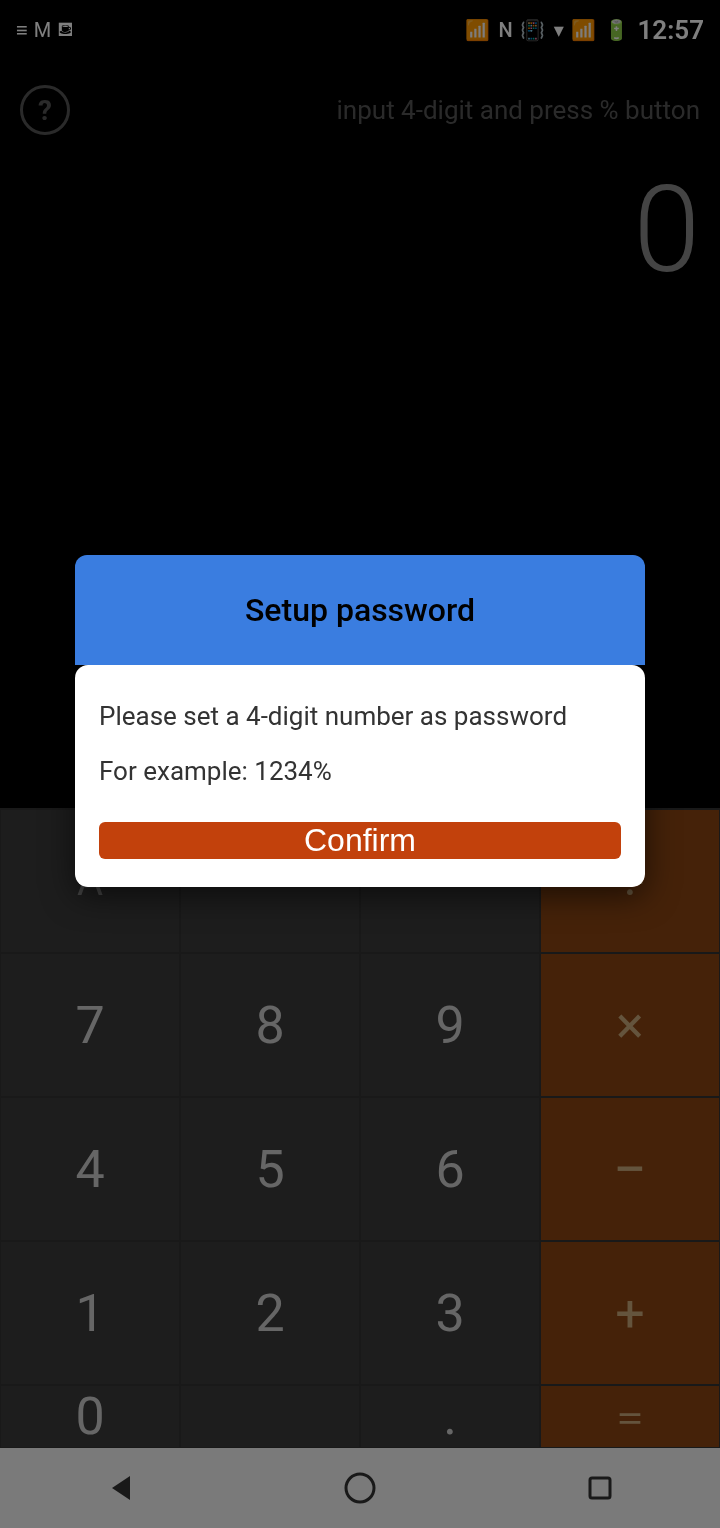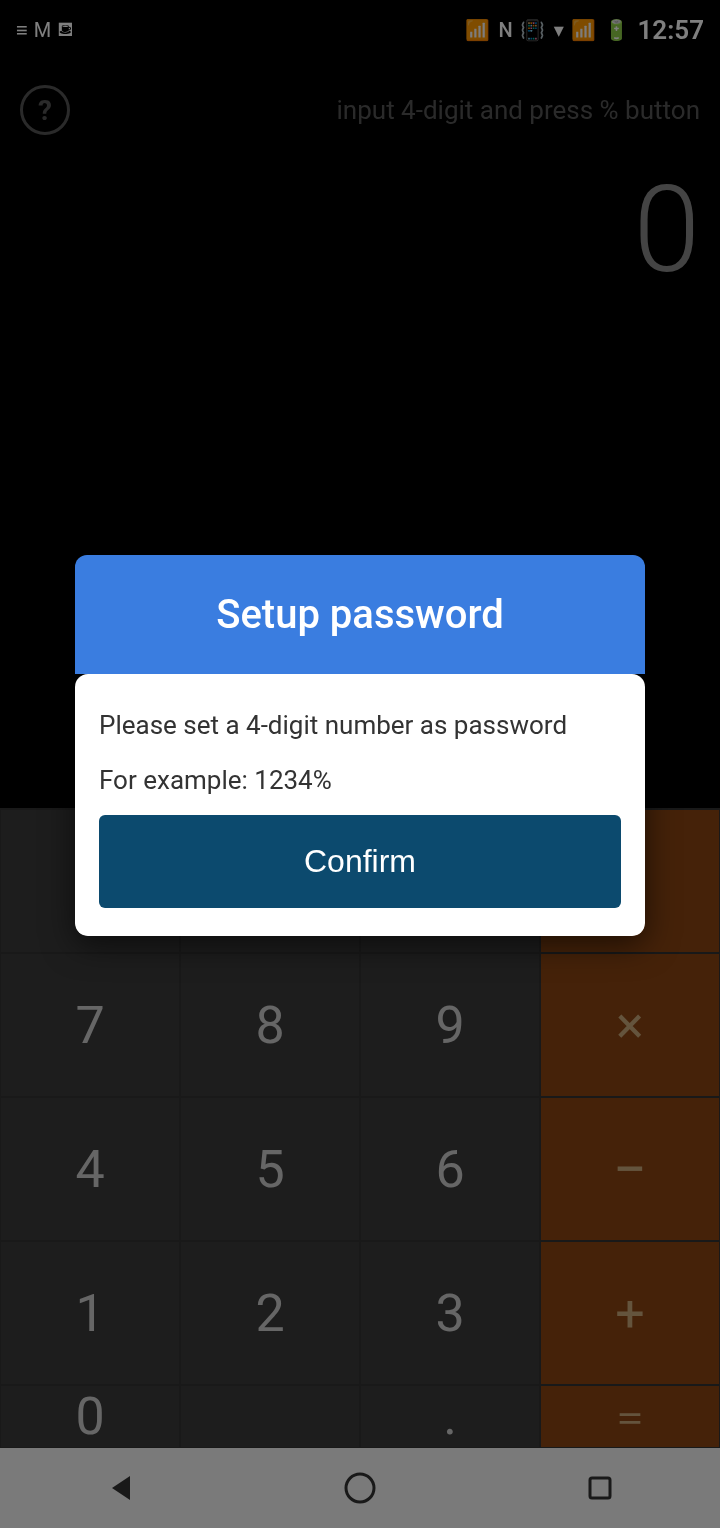--- a/index.html
+++ b/index.html
@@ -172,50 +172,49 @@
       box-shadow: 0 8px 32px rgba(0,0,0,0.6);
     }
 
     .dialog-header {
       background: #3a7de0;
       padding: 36px 24px;
       text-align: center;
     }
 
     .dialog-title {
-      color: #ffffff;
-      font-size: 40px;
+      color: #000000;
+      font-size: 32px;
       font-weight: 500;
     }
 
     .dialog-body {
       background: #fff;
       padding: 32px 24px 28px;
       border-radius: 13px;
     }
 
     .dialog-message {
       color: #333;
       font-size: 26px;
       line-height: 1.5;
       margin-bottom: 20px;
     }
 
     .dialog-example {
       color: #333;
       font-size: 26px;
-      margin-bottom: 20px;
+      margin-bottom: 36px;
     }
 
     .dialog-confirm-btn {
       width: 100%;
-      background: #0c4a6e;
+      background: #c2410c;
       border: none;
       border-radius: 6px;
-      padding: 28px;
       color: #fff;
       font-size: 32px;
       font-weight: 500;
       cursor: pointer;
       text-align: center;
     }
 
     
   </style>
 </head>

